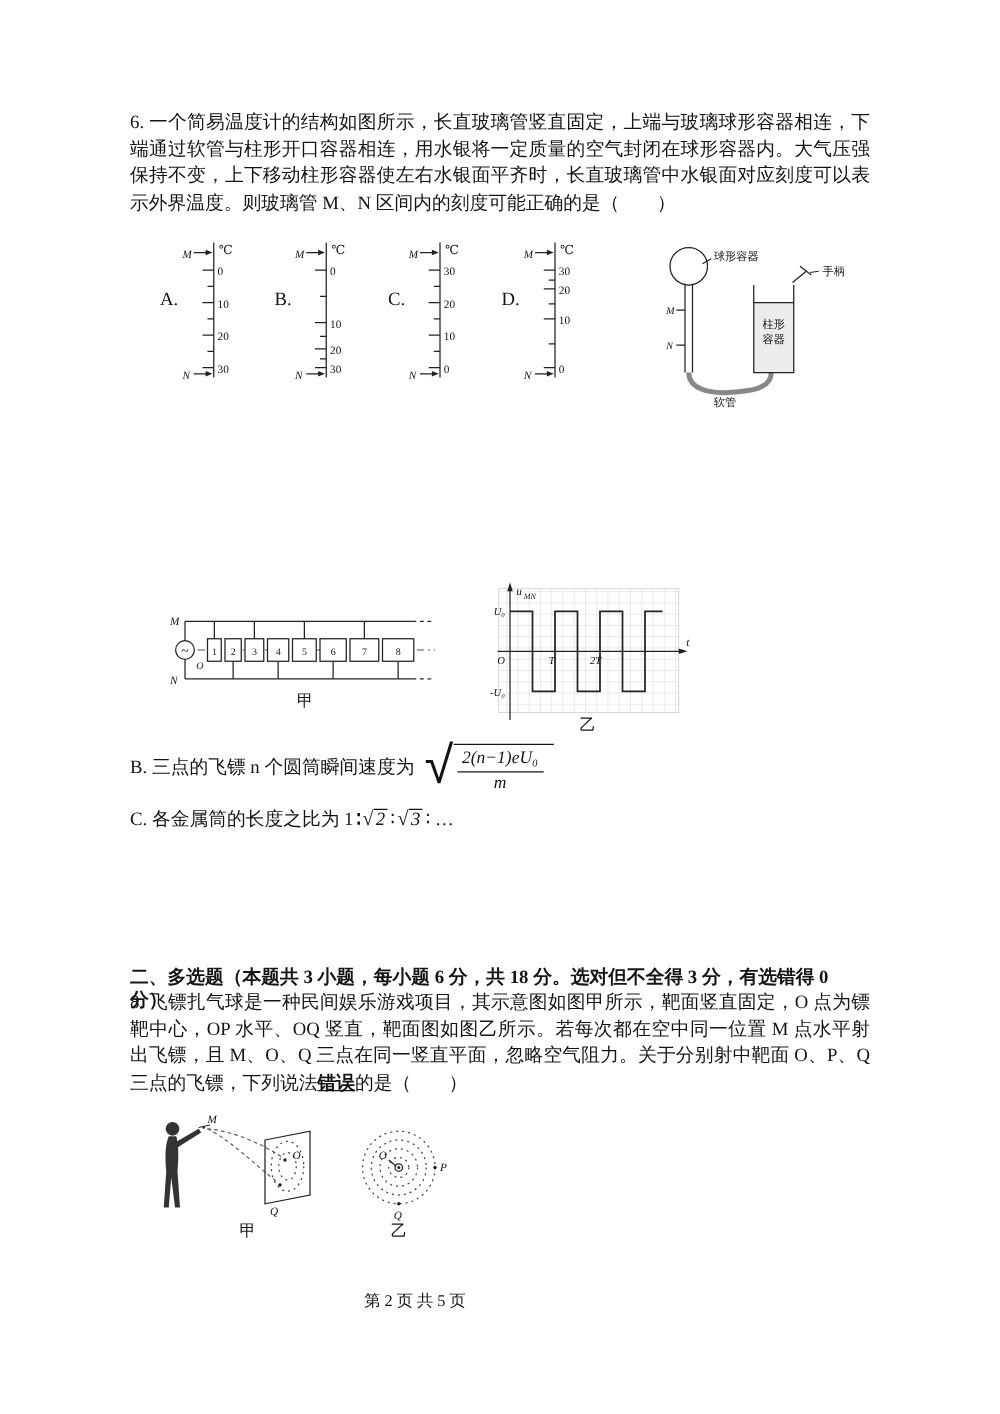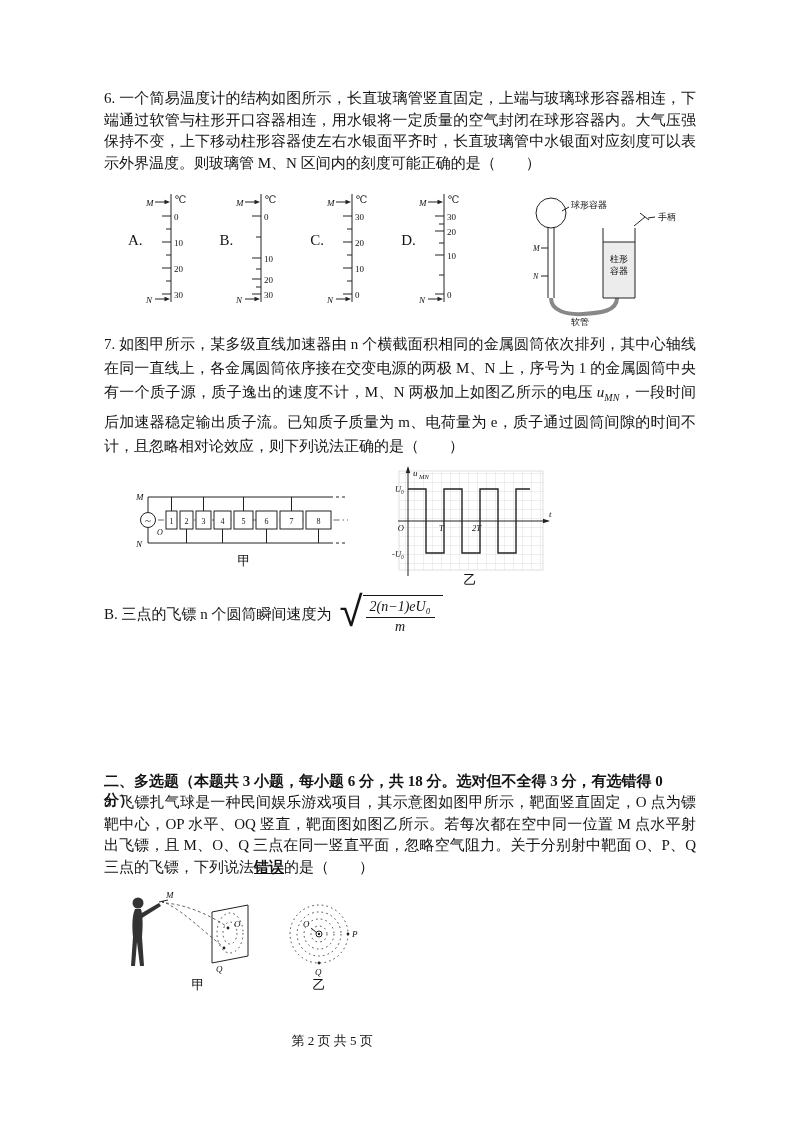--- a/index.html
+++ b/index.html
@@ -200,21 +200,20 @@
       <text x="50" y="22" font-size="9">球形容器</text>
       <text x="137" y="34" font-size="9">手柄</text>
       <text x="89" y="76" font-size="9">柱形</text>
       <text x="89" y="88" font-size="9">容器</text>
       <text x="50" y="139" font-size="9">软管</text>
       <text x="12" y="65" font-size="8" font-style="italic">M</text>
       <text x="12" y="93" font-size="8" font-style="italic">N</text>
     </svg>
   </div>
 
-  <p class="blk stem" id="q7-stem"><span>7. 如图甲所示，某多级直线加速器由 n 个横截面积相同的金属圆筒依次排列，其中心轴线在同一直线上，各金属圆筒依序接在交变电源的两极 M、N 上，序号为 1 的金属圆筒中央有一个质子源，质子逸出的速度不计，M、N 两极加上如图乙所示的电压 </span><span class="var">u</span><sub class="var">MN</sub><span>，一段时间后加速器稳定输出质子流。已知质子质量为 m、电荷量为 e，质子通过圆筒间隙的时间不计，且忽略相对论效应，则下列说法正确的是（　　）</span></p>
 
   <div class="blk" id="q7-figs">
 
     <svg class="accel" viewBox="0 0 220 88">
       <line class="axisln" x1="24" y1="40" x2="214" y2="40"></line>
       <g class="dln">
         <line x1="14" y1="17" x2="196" y2="17"></line>
         <line x1="196" y1="17" x2="212" y2="17" stroke-dasharray="3 3"></line>
         <line x1="14" y1="63" x2="196" y2="63"></line>
         <line x1="196" y1="63" x2="212" y2="63" stroke-dasharray="3 3"></line>
@@ -289,20 +288,21 @@
         <span class="bigsign">√</span>
         <span class="bigbody">
           <span class="frac">
             <span class="fnum">2(n−1)eU₀</span>
             <span class="fden">m</span>
           </span>
         </span>
       </span>
     </div>
 
+    <div class="optline"><span>C. 各金属筒的长度之比为 1∶</span><span class="rad"><span class="rsign">√</span><span class="rbody">2</span></span><span>∶</span><span class="rad"><span class="rsign">√</span><span class="rbody">3</span></span><span>∶ …</span></div>
 
   </div>
 
   <p class="blk" id="sec2">二、多选题（本题共 3 小题，每小题 6 分，共 18 分。选对但不全得 3 分，有选错得 0 分）</p>
 
   <p class="blk stem" id="q8-stem"><span>8. 飞镖扎气球是一种民间娱乐游戏项目，其示意图如图甲所示，靶面竖直固定，O 点为镖靶中心，OP 水平、OQ 竖直，靶面图如图乙所示。若每次都在空中同一位置 M 点水平射出飞镖，且 M、O、Q 三点在同一竖直平面，忽略空气阻力。关于分别射中靶面 O、P、Q 三点的飞镖，下列说法</span><span class="emph">错误</span><span>的是（　　）</span></p>
 
   <div class="blk" id="q8-row">
 
     <svg class="q8figs" viewBox="0 0 262 105">

